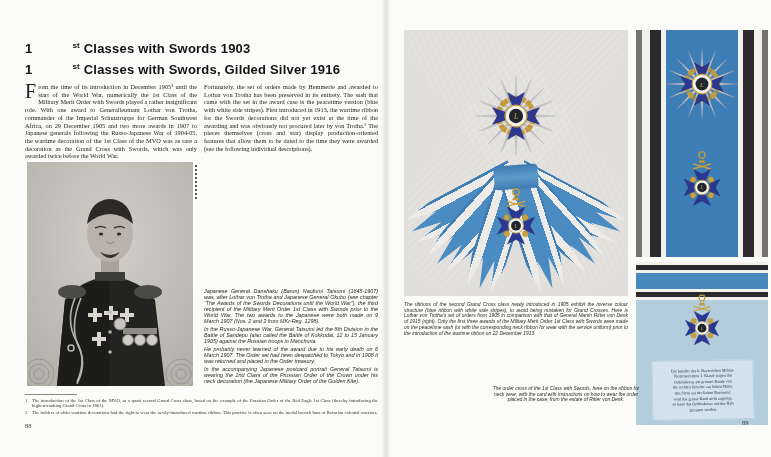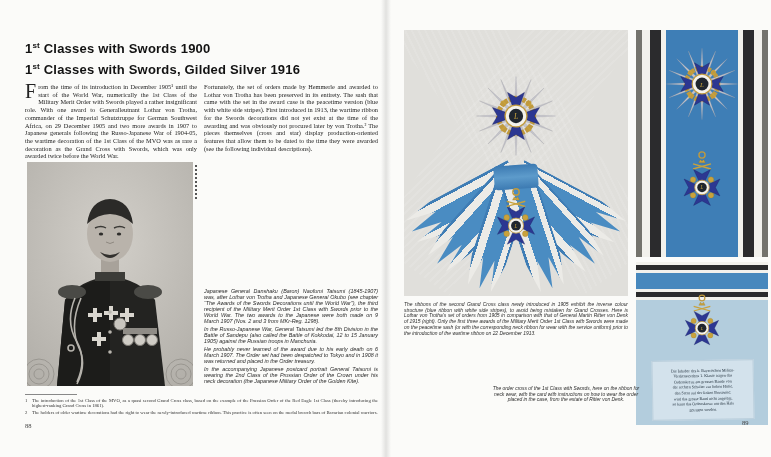--- a/index.html
+++ b/index.html
@@ -2,21 +2,21 @@
 <html><head>
 <meta charset="utf-8">
 <style>
   html,body{margin:0;padding:0;background:#e8e8e5;}
   #spread{position:relative;width:771px;height:457px;background:#fbfbf9;overflow:hidden;
           font-family:"Liberation Serif",serif;color:#1c1c1c;}
   
   .title{position:absolute;left:25px;top:28px;font-family:"Liberation Sans",sans-serif;
          font-weight:bold;font-size:13px;line-height:17.5px;color:#121212;letter-spacing:.2px;}
   .title .tl{display:block;}
-  .title sup{font-size:8px;}
+  .title sup{font-size:8px;margin-left:40px;}
   .col{position:absolute;top:83px;font-size:6.3px;line-height:7.7px;text-align:justify;color:#222;}
   .col1{left:25px;width:172px;}
   .col2{left:204px;width:174px;}
   .dropcap{float:left;font-size:20px;line-height:16px;padding-right:2px;font-family:"Liberation Serif",serif;}
   .photo{position:absolute;left:27px;top:162px;width:166px;height:224px;overflow:hidden;background:#c9c6c0;}
   .photo-credit{position:absolute;left:195px;top:165px;width:2px;height:34px;
                 background:repeating-linear-gradient(to bottom,#555 0 2px,transparent 2px 4px);}
   .photo-caption{position:absolute;left:204px;top:288px;width:174px;
                  font-family:"Liberation Sans",sans-serif;font-style:italic;
                  font-size:5.4px;line-height:6.1px;text-align:justify;color:#2a2a2a;}
@@ -141,21 +141,21 @@
       <circle cx="50" cy="68" r="8.5" fill="#20262e"></circle>
       <text x="50" y="71.6" font-size="9" fill="#caa43c" text-anchor="middle" font-family="Liberation Serif, serif" font-style="italic">L</text>
     </g>
   </defs>
 </svg>
 
 <div id="spread">
 
   <div>
     <h1 class="title">
-      <span class="tl"><span>1</span><sup>st</sup><span> Classes with Swords 1900</span></span>
+      <span class="tl"><span>1</span><sup>st</sup><span> Classes with Swords 1903</span></span>
       <span class="tl"><span>1</span><sup>st</sup><span> Classes with Swords, Gilded Silver 1916</span></span>
     </h1>
 
     <div class="col col1"><span class="dropcap">F</span><span>rom the time of its introduction in December 1905¹ until the start of the World War, numerically the 1st Class of the Military Merit Order with Swords played a rather insignificant role. With one award to Generalleutnant Lothar von Trotha, commander of the Imperial Schutztruppe for German Southwest Africa, on 29 December 1905 and two more awards in 1907 to Japanese generals following the Russo-Japanese War of 1904-05, the wartime decoration of the 1st Class of the MVO was as rare a decoration as the Grand Cross with Swords, which was only awarded twice before the World War.</span></div>
     <div class="col col2">Fortunately, the set of orders made by Hemmerle and awarded to Lothar von Trotha has been preserved in its entirety. The sash that came with the set in the award case is the peacetime version (blue with white side stripes). First introduced in 1913, the wartime ribbon for the Swords decorations did not yet exist at the time of the awarding and was obviously not procured later by von Trotha.² The pieces themselves (cross and star) display production-oriented features that allow them to be dated to the time they were awarded (see the following individual descriptions).</div>
 
     <div class="photo">
       <svg width="166" height="224" viewBox="0 0 166 224" xmlns="http://www.w3.org/2000/svg">
         <defs>
           <radialGradient id="pbg" cx="50%" cy="35%" r="75%">

